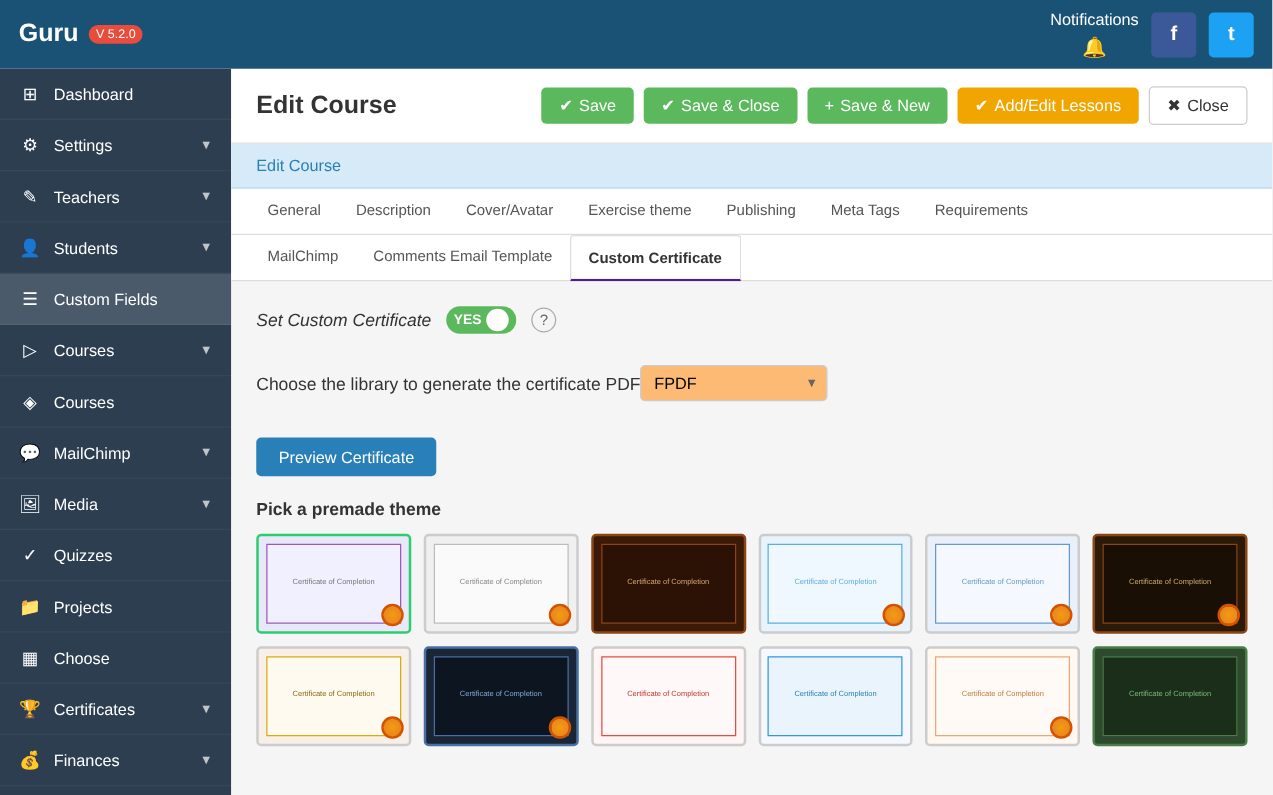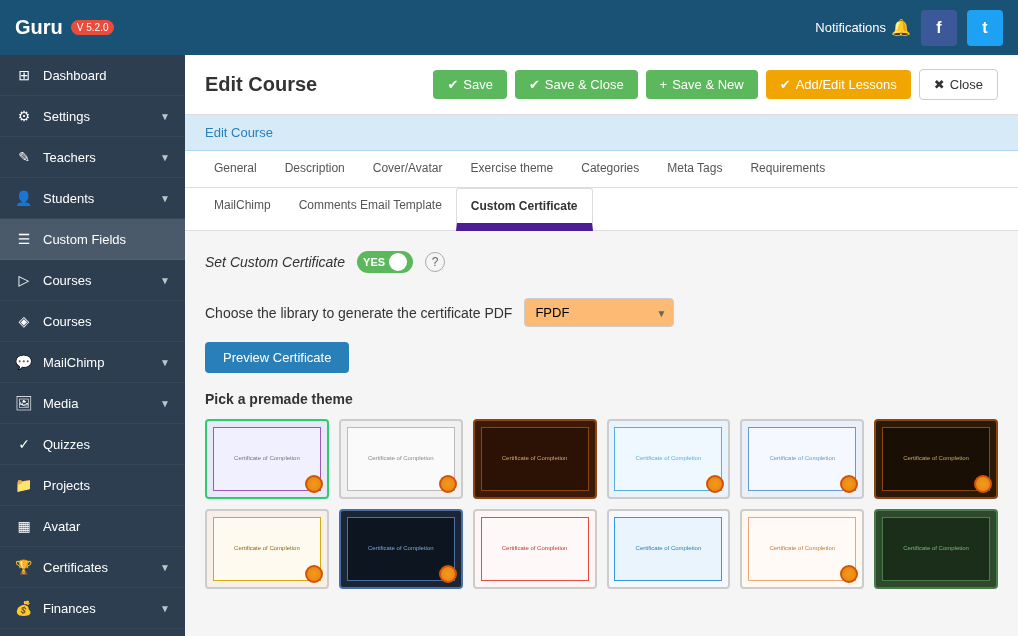--- a/index.html
+++ b/index.html
@@ -33,20 +33,21 @@
       border-radius: 10px;
     }
     .header-spacer { flex: 1; }
     .notifications-btn {
       color: white;
       display: flex;
       align-items: center;
       gap: 5px;
       cursor: pointer;
       font-size: 13px;
+      flex-direction: column;
     }
     .bell-icon { font-size: 16px; }
     .social-btn {
       width: 36px;
       height: 36px;
       border-radius: 4px;
       display: flex;
       align-items: center;
       justify-content: center;
       color: white;
@@ -165,21 +166,21 @@
     .tab {
       padding: 10px 14px;
       cursor: pointer;
       color: #555;
       font-size: 12px;
       border-bottom: 2px solid transparent;
       white-space: nowrap;
     }
     .tab.active {
       color: #333;
-      border-bottom: 8px solid #4c1d95;
+      border-bottom: 2px solid #4c1d95;
       font-weight: 600;
       background: white;
     }
     .tab-active-highlight {
       background: white;
       border: 1px solid #ddd;
       border-bottom: 2px solid white;
       margin-bottom: -1px;
       border-radius: 3px 3px 0 0;
     }
@@ -231,22 +232,21 @@
       align-items: center;
       justify-content: center;
       color: #666;
       font-size: 12px;
       cursor: pointer;
     }
 
     .library-row {
       display: flex;
       align-items: center;
-      gap: 12px;
-      margin-bottom: 15px;
+      margin-bottom: 29px;
     }
     .library-label {
       font-size: 14px;
       color: #333;
     }
     .library-select {
       padding: 6px 30px 6px 10px;
       border: 1px solid #ccc;
       border-radius: 4px;
       font-size: 13px;
@@ -447,21 +447,21 @@
     </div>
     <div class="sidebar-item">
       <div class="sidebar-item-left">
         <span class="sidebar-icon">📁</span>
         <span>Projects</span>
       </div>
     </div>
     <div class="sidebar-item">
       <div class="sidebar-item-left">
         <span class="sidebar-icon">▦</span>
-        <span>Avatar</span>
+        <span>Choose</span>
       </div>
     </div>
     <div class="sidebar-item">
       <div class="sidebar-item-left">
         <span class="sidebar-icon">🏆</span>
         <span>Certificates</span>
       </div>
       <span class="chevron">▼</span>
     </div>
     <div class="sidebar-item">
@@ -501,21 +501,21 @@
 
     <div class="breadcrumb-bar">
       <span>Edit Course</span>
     </div>
 
     <div class="tabs-row-1">
       <div class="tab">General</div>
       <div class="tab">Description</div>
       <div class="tab">Cover/Avatar</div>
       <div class="tab">Exercise theme</div>
-      <div class="tab">Categories</div>
+      <div class="tab">Publishing</div>
       <div class="tab">Meta Tags</div>
       <div class="tab">Requirements</div>
     </div>
 
     <div class="tabs-row-2">
       <div class="tab">MailChimp</div>
       <div class="tab">Comments Email Template</div>
       <div class="tab active tab-active-highlight">Custom Certificate</div>
     </div>
 

